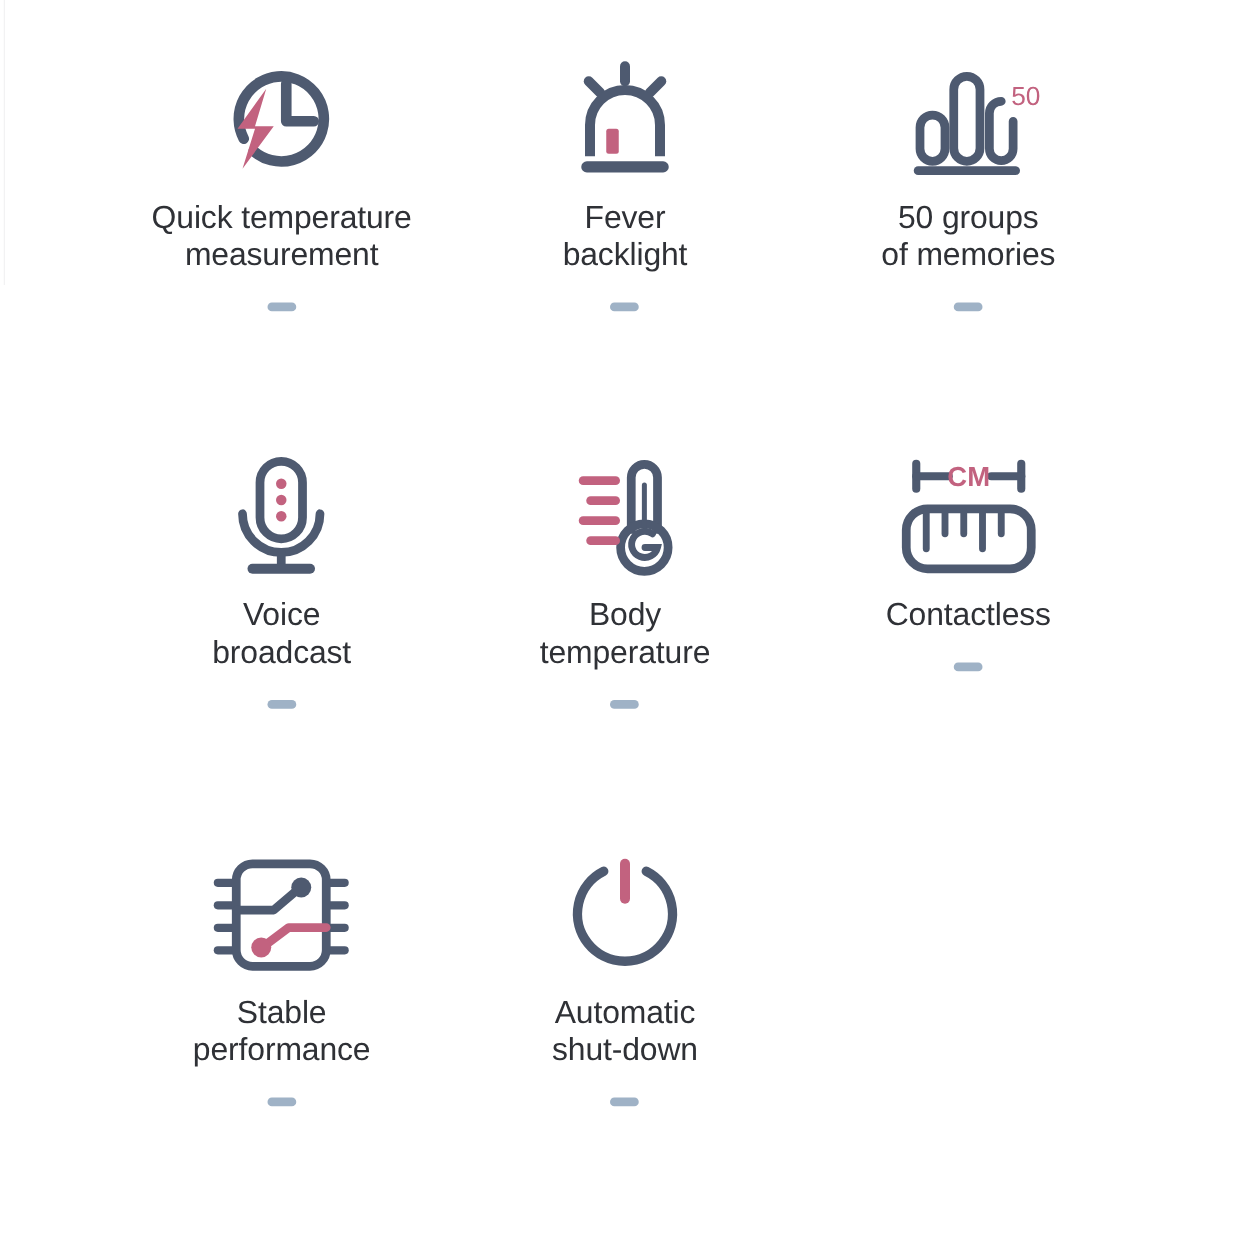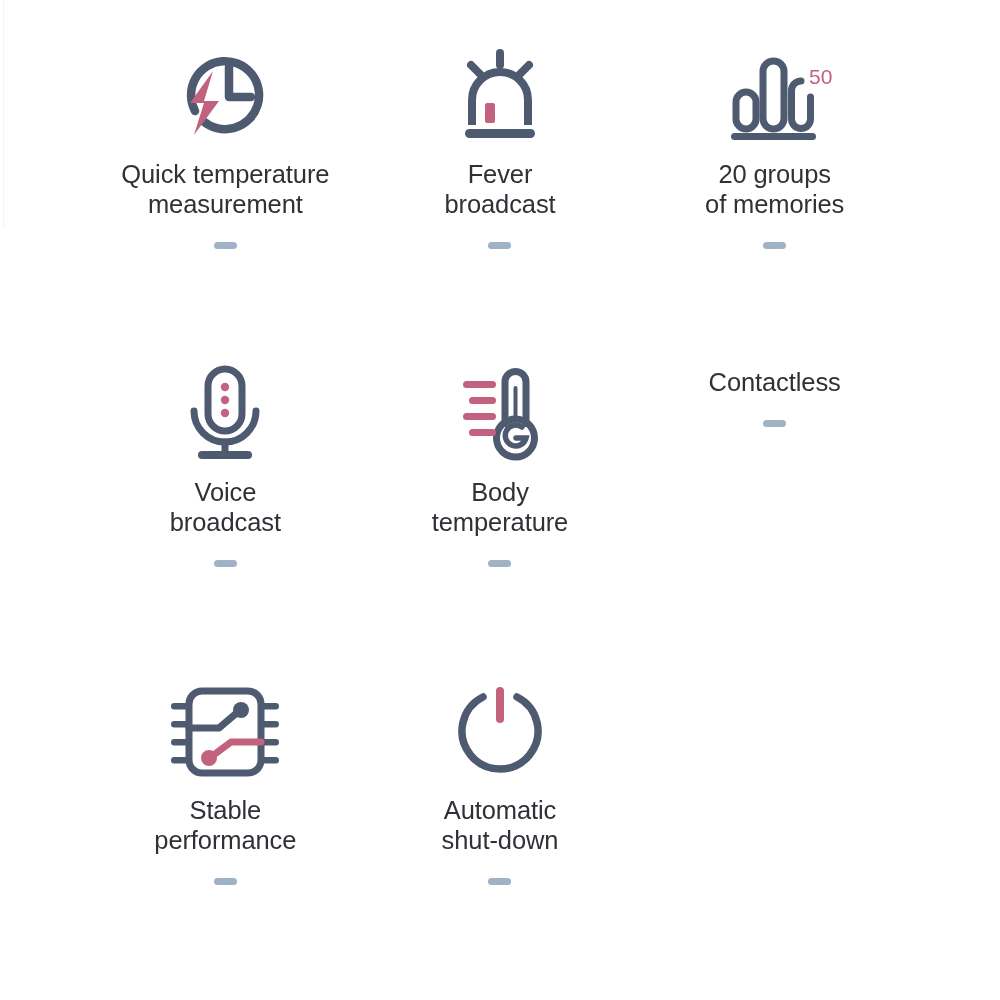--- a/index.html
+++ b/index.html
@@ -111,40 +111,40 @@
         <line x1="81" y1="22" x2="72" y2="31" stroke="#4e5a70" stroke-width="8" stroke-linecap="round"></line>
 
         <path d="M24 82 L24 57 A28 28 0 0 1 80 57 L80 82" fill="none" stroke="#4e5a70" stroke-width="8" stroke-linejoin="round"></path>
 
         <rect x="17" y="86" width="70" height="9" rx="4.5" fill="#4e5a70"></rect>
 
         <rect x="37" y="60" width="10" height="20" rx="2" fill="#c2627f"></rect>
       </svg>
     </div>
     <div class="feature-label">Fever
-broadcast</div>
+backlight</div>
     <div class="feature-dash"></div>
   </div>
 
   <div class="feature-cell row-2">
     <div class="icon-box">
       <svg width="108" height="100" viewBox="0 0 108 100">
 
         <rect x="15" y="47" width="20" height="37" rx="10" ry="10" fill="none" stroke="#4e5a70" stroke-width="7"></rect>
 
         <rect x="42" y="16" width="21" height="68" rx="10.5" ry="10.5" fill="none" stroke="#4e5a70" stroke-width="7"></rect>
 
         <path d="M80 36 A9.5 9.5 0 0 0 70.5 45.5 L70.5 74 A9.5 9.5 0 0 0 80 83.5 A9.5 9.5 0 0 0 89.5 74 L89.5 52" fill="none" stroke="#4e5a70" stroke-width="7" stroke-linecap="round"></path>
 
         <rect x="10" y="88" width="85" height="7" rx="3.5" fill="#4e5a70"></rect>
 
         <text x="88" y="39" font-family="'Liberation Sans', sans-serif" font-size="21" fill="#c2627f" text-anchor="start">50</text>
       </svg>
     </div>
-    <div class="feature-label">20 groups
+    <div class="feature-label">50 groups
 of memories</div>
     <div class="feature-dash"></div>
   </div>
 
   <div class="feature-cell row-2">
     <div class="icon-box">
       <svg width="100" height="104" viewBox="0 0 100 104">
 
         <rect x="33" y="8" width="34" height="62" rx="17" ry="17" fill="none" stroke="#4e5a70" stroke-width="7"></rect>
 
@@ -181,20 +181,38 @@
         <rect x="16" y="52" width="33" height="7" rx="3.5" fill="#c2627f"></rect>
         <rect x="22" y="68" width="27" height="7" rx="3.5" fill="#c2627f"></rect>
       </svg>
     </div>
     <div class="feature-label">Body
 temperature</div>
     <div class="feature-dash"></div>
   </div>
 
   <div class="feature-cell row-3">
+    <div class="icon-box">
+      <svg width="120" height="100" viewBox="0 0 120 100">
+
+        <line x1="18" y1="8" x2="18" y2="28" stroke="#4e5a70" stroke-width="6.5" stroke-linecap="round"></line>
+        <line x1="102" y1="8" x2="102" y2="28" stroke="#4e5a70" stroke-width="6.5" stroke-linecap="round"></line>
+        <line x1="18" y1="18" x2="44" y2="18" stroke="#4e5a70" stroke-width="6.5" stroke-linecap="round"></line>
+        <line x1="78" y1="18" x2="102" y2="18" stroke="#4e5a70" stroke-width="6.5" stroke-linecap="round"></line>
+        <text x="60" y="26" font-family="'Liberation Sans', sans-serif" font-size="22" font-weight="bold" fill="#c2627f" text-anchor="middle">CM</text>
+
+        <rect x="10" y="44" width="100" height="48" rx="17" ry="17" fill="none" stroke="#4e5a70" stroke-width="7"></rect>
+
+        <line x1="26" y1="46" x2="26" y2="76" stroke="#4e5a70" stroke-width="5.5" stroke-linecap="round"></line>
+        <line x1="41" y1="46" x2="41" y2="64" stroke="#4e5a70" stroke-width="5.5" stroke-linecap="round"></line>
+        <line x1="56" y1="46" x2="56" y2="64" stroke="#4e5a70" stroke-width="5.5" stroke-linecap="round"></line>
+        <line x1="71" y1="46" x2="71" y2="76" stroke="#4e5a70" stroke-width="5.5" stroke-linecap="round"></line>
+        <line x1="86" y1="46" x2="86" y2="64" stroke="#4e5a70" stroke-width="5.5" stroke-linecap="round"></line>
+      </svg>
+    </div>
     <div class="feature-label">Contactless</div>
     <div class="feature-dash"></div>
   </div>
 
   <div class="feature-cell row-3">
     <div class="icon-box">
       <svg width="112" height="100" viewBox="0 0 112 100">
 
         <rect x="2" y="22" width="18" height="6.5" rx="3.25" fill="#4e5a70"></rect>
         <rect x="2" y="40" width="18" height="6.5" rx="3.25" fill="#4e5a70"></rect>

